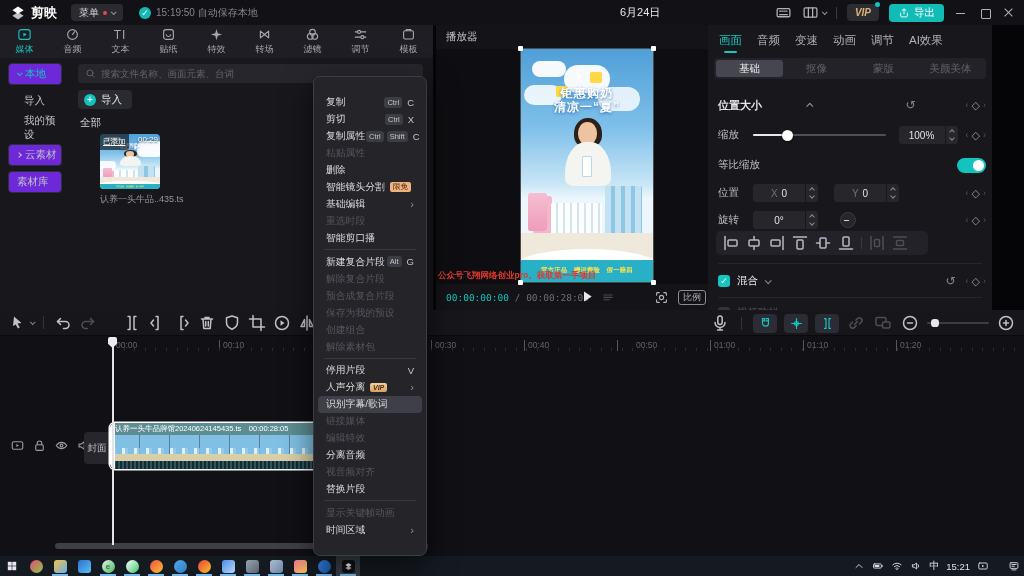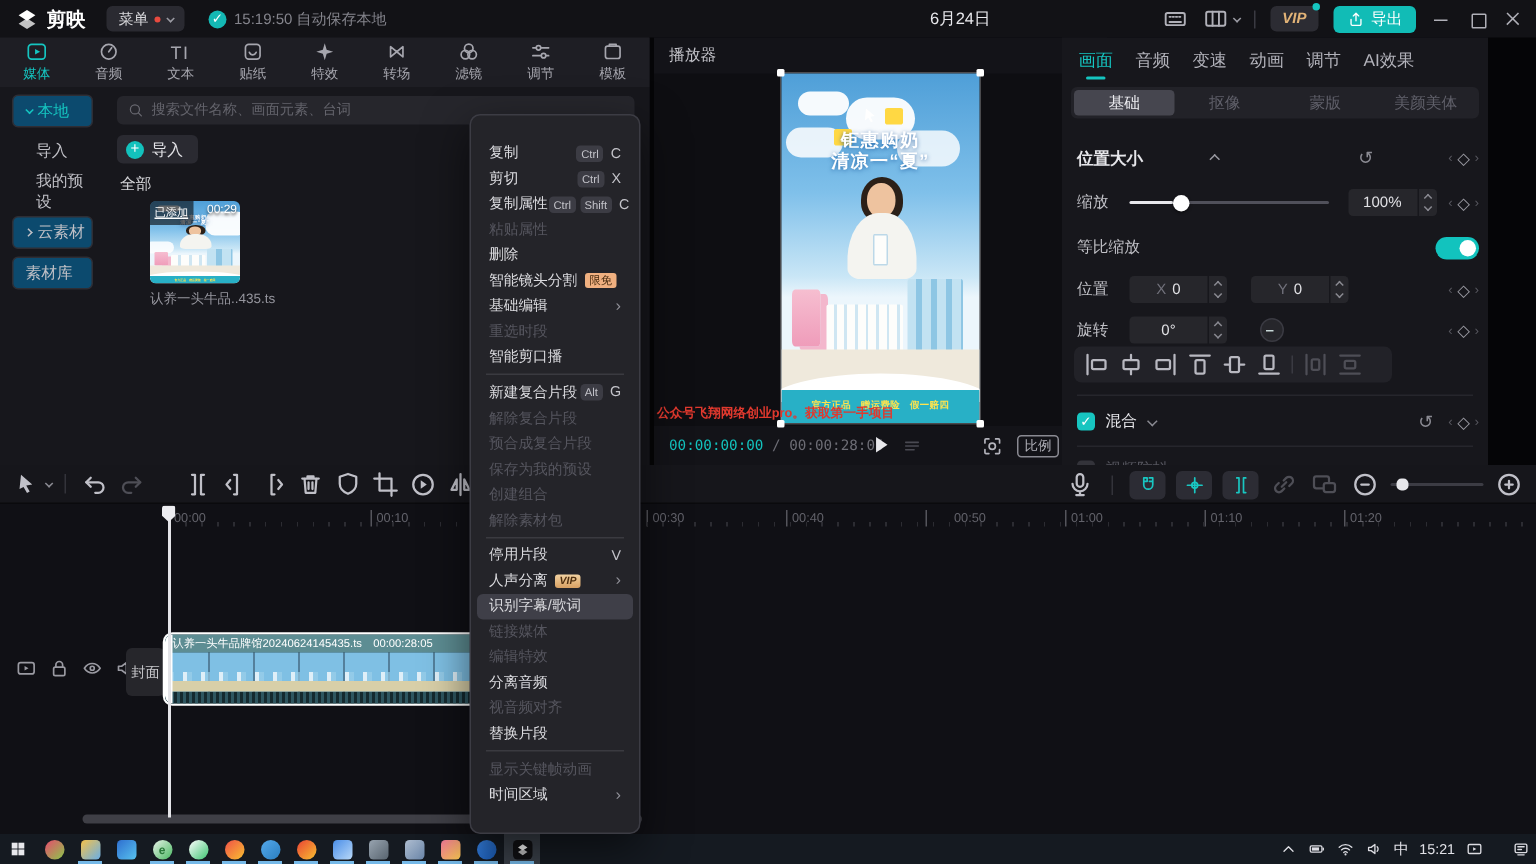--- a/index.html
+++ b/index.html
@@ -39,21 +39,21 @@
 
 
 .left-panel{position:absolute;left:0;top:25px;width:433px;height:285px;background:#17171c;}
 .tabstrip{position:absolute;left:0;top:0;width:433px;height:33px;background:#1e1e24;display:flex;}
 .mtab{width:48px;height:33px;display:flex;flex-direction:column;align-items:center;justify-content:center;gap:1px;color:#a6a6ae;cursor:default;}
 .mtab .mtab-ic{width:15px;height:15px;display:flex;align-items:center;justify-content:center;}
 .mtab .mtab-lb{font-size:9.5px;transform:scale(.95);}
 .mtab.active{color:#15c5c0;}
 .sidebar{position:absolute;left:0;top:33px;width:68px;bottom:0;}
 .sb-item{position:relative;margin:5px 6px 0 8px;height:22px;display:flex;align-items:center;gap:4px;padding-left:8px;color:#c0c0c6;font-size:10.5px;border-radius:4px;}
-.sb-item.boxed{background:#0c4a6e;border:1px solid #2e2e35;}
+.sb-item.boxed{background:#6d28d9;border:1px solid #2e2e35;}
 .sb-item.active{color:#15c5c0;}
 .sb-item .chev{width:4px;height:4px;}
 .sb-item.plain{padding-left:16px;}
 .media-content{position:absolute;left:68px;top:33px;right:0;bottom:0;background:#17171c;}
 .searchbar{position:absolute;left:10px;top:6px;right:10px;height:19px;background:#26262c;border-radius:4px;display:flex;align-items:center;gap:5px;padding:0 7px;}
 .searchbar .ic{width:11px;height:11px;color:#6a6a72;}
 .searchbar input{flex:1;background:transparent;border:none;outline:none;color:#c8c8cd;font-size:9.5px;font-family:inherit;}
 .searchbar input::placeholder{color:#63636b;}
 .import-btn{position:absolute;left:10px;top:32px;height:19px;background:#2a2a31;border:none;border-radius:4px;color:#e4e4e8;font-size:10.5px;display:flex;align-items:center;gap:5px;padding:0 10px 0 6px;font-family:inherit;}
 .import-plus{width:12px;height:12px;border-radius:50%;background:#13c2bd;color:#fff;font-size:10px;line-height:11px;text-align:center;}
@@ -753,21 +753,21 @@
         </span>
         <span class="tlb-ic">
           <svg viewBox="0 0 20 20" fill="none" stroke="currentColor" stroke-width="1.5" stroke-linecap="round" stroke-linejoin="round">
             <circle cx="10" cy="10" r="6.5"></circle>
             <path d="M7.5 10h5M10 7.5v5"></path>
           </svg>
         </span>
       </div>
     <div class="ruler" id="ruler">
         <span class="ruler-label" style="left: 113px;">00:00</span>
-        <span class="ruler-label ticked" style="left: 219px; margin-left: 28px;">00:10</span>
+        <span class="ruler-label ticked" style="left: 219px;">00:10</span>
         <span class="ruler-label ticked" style="left: 325px;">00:20</span>
         <span class="ruler-label ticked" style="left: 431px;">00:30</span>
         <span class="ruler-label ticked" style="left: 524px;">00:40</span>
         <span class="ruler-label ticked" style="left: 617px; padding-left: 18px;">00:50</span>
         <span class="ruler-label ticked" style="left: 710px;">01:00</span>
         <span class="ruler-label ticked" style="left: 803px;">01:10</span>
         <span class="ruler-label ticked" style="left: 896px;">01:20</span>
       </div>
     <div class="ticks"></div>
     <div class="playhead-head"></div>

